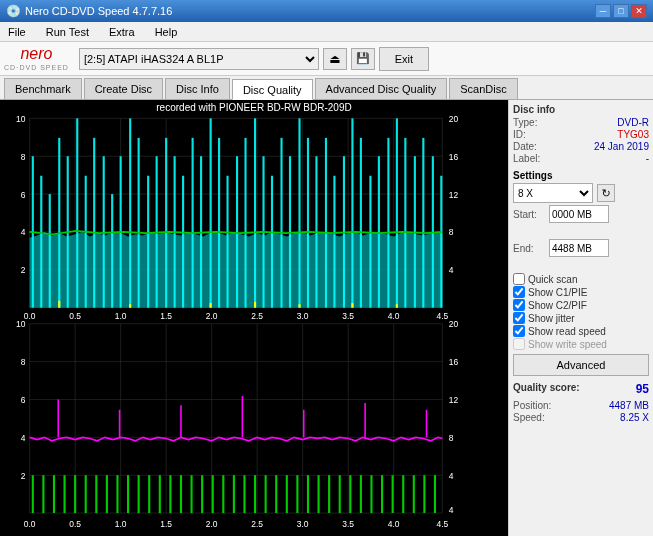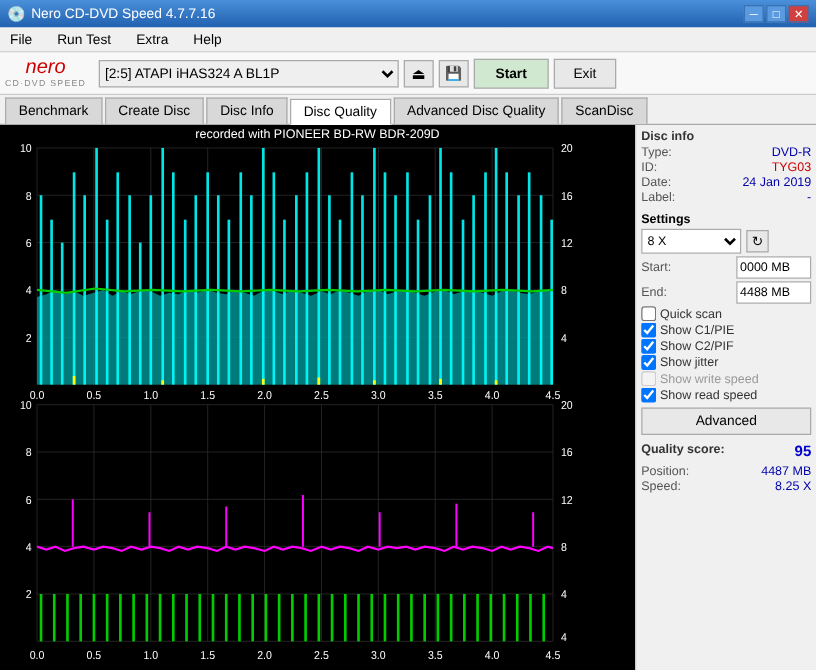--- a/index.html
+++ b/index.html
@@ -162,21 +162,21 @@
       width: 80px;
     }
     .settings-refresh {
       width: 18px; height: 18px;
       border: 1px solid #aaa;
       background: #e8e8e8;
       display: flex; align-items: center; justify-content: center;
       font-size: 11px; cursor: pointer;
     }
 
-    .input-row { display: flex; align-items: center; gap: 20px; margin-bottom: 2px; justify-content: space-between; }
+    .input-row { display: flex; align-items: center; gap: 4px; margin-bottom: 16px; }
     .input-label { width: 32px; color: #555; }
     .input-field {
       width: 60px; height: 18px;
       border: 1px solid #aaa;
       font-size: 10px;
       padding: 0 2px;
       background: white;
     }
 
     .checkbox-row { display: flex; align-items: center; gap: 3px; margin-bottom: 1px; }
@@ -235,21 +235,20 @@
     <div style="display:flex;flex-direction:column;align-items:center;">
       <span class="logo-text" style="font-size:16px;line-height:1;">nero</span>
       <span class="logo-sub" style="font-size:7px;letter-spacing:1px;">CD·DVD SPEED</span>
     </div>
   </div>
   <select class="drive-select">
     <option>[2:5]  ATAPI iHAS324  A BL1P</option>
   </select>
   <div class="toolbar-icon" style="font-size:12px;">⏏</div>
   <div class="toolbar-icon" style="font-size:11px;">💾</div>
-  <div class="toolbar-btn start" style="width:60px;">Start</div>
   <div class="toolbar-btn" style="width:50px;">Exit</div>
 </div>
 
 <div class="tabs">
   <div class="tab">Benchmark</div>
   <div class="tab">Create Disc</div>
   <div class="tab">Disc Info</div>
   <div class="tab active">Disc Quality</div>
   <div class="tab">Advanced Disc Quality</div>
   <div class="tab">ScanDisc</div>
@@ -512,27 +511,27 @@
         <label for="c1">Show C1/PIE</label>
       </div>
       <div class="checkbox-row">
         <input type="checkbox" id="c2" checked="" style="">
         <label for="c2">Show C2/PIF</label>
       </div>
       <div class="checkbox-row">
         <input type="checkbox" id="jit" checked="" style="">
         <label for="jit">Show jitter</label>
       </div>
+      <div class="checkbox-row">
+        <input type="checkbox" id="rs" checked="" style="">
+        <label for="rs">Show read speed</label>
+      </div>
       <div class="checkbox-row disabled">
         <input type="checkbox" id="ws" disabled="" style="">
         <label for="ws">Show write speed</label>
-      </div>
-      <div class="checkbox-row">
-        <input type="checkbox" id="rs" checked="" style="">
-        <label for="rs">Show read speed</label>
       </div>
 
       <div class="advanced-btn">Advanced</div>
     </div>
 
     <div class="quality-row">
       <span class="quality-label">Quality score:</span>
       <span class="quality-val">95</span>
     </div>
 

